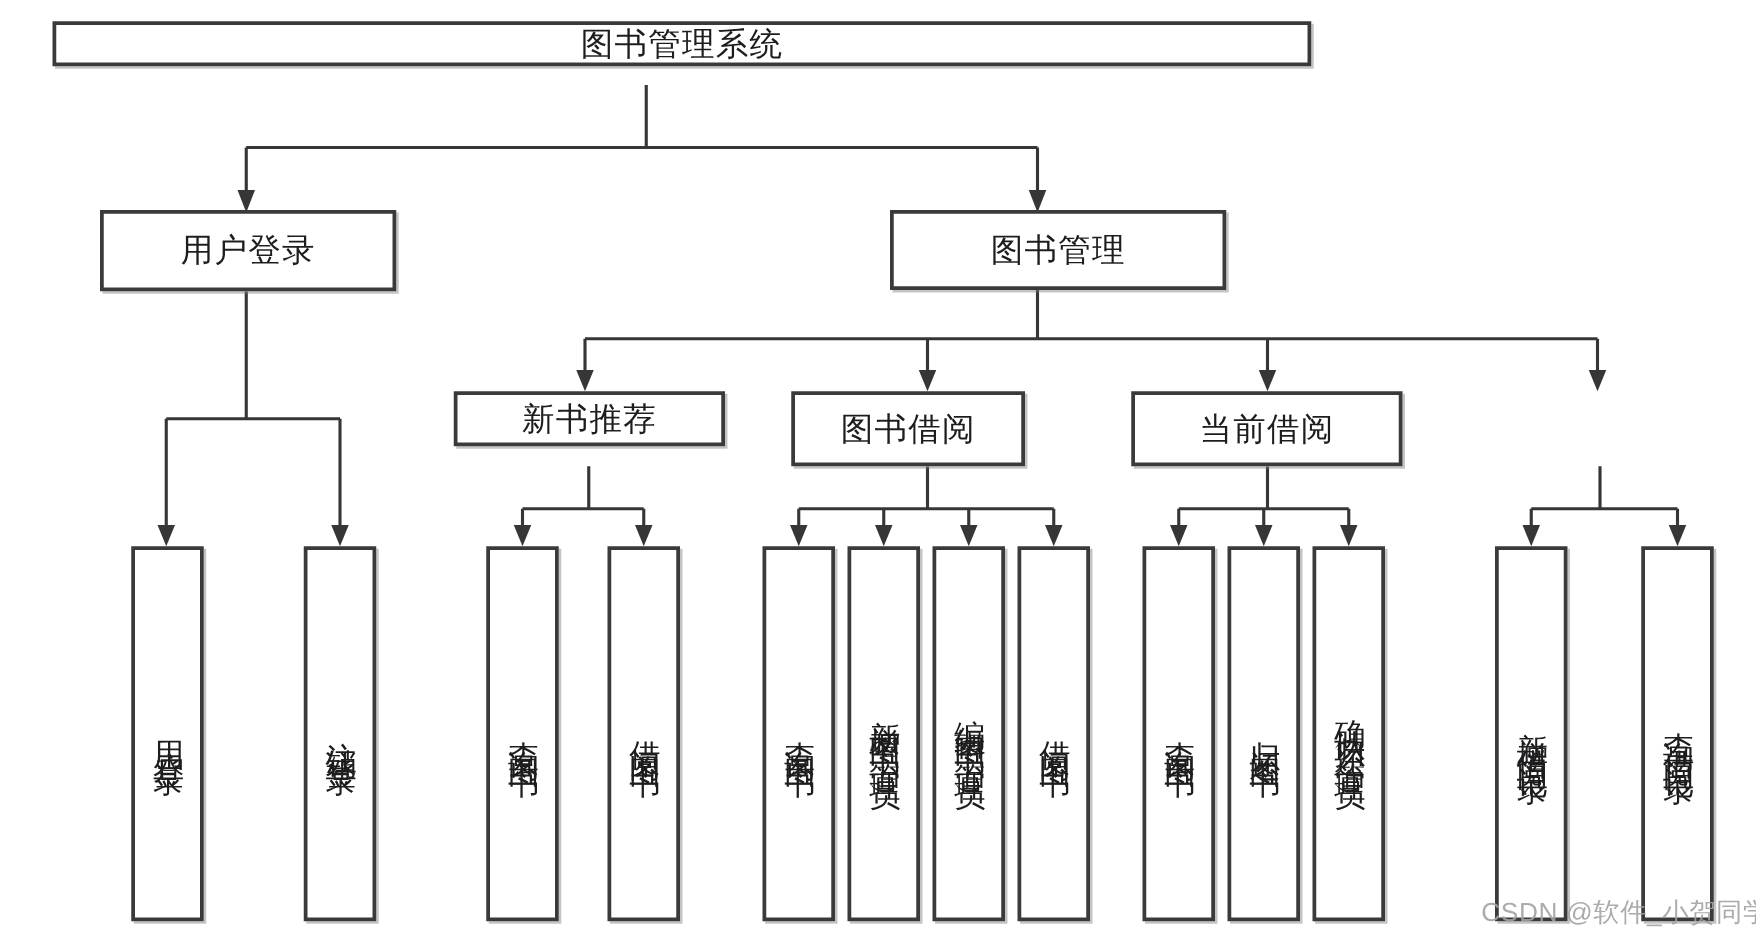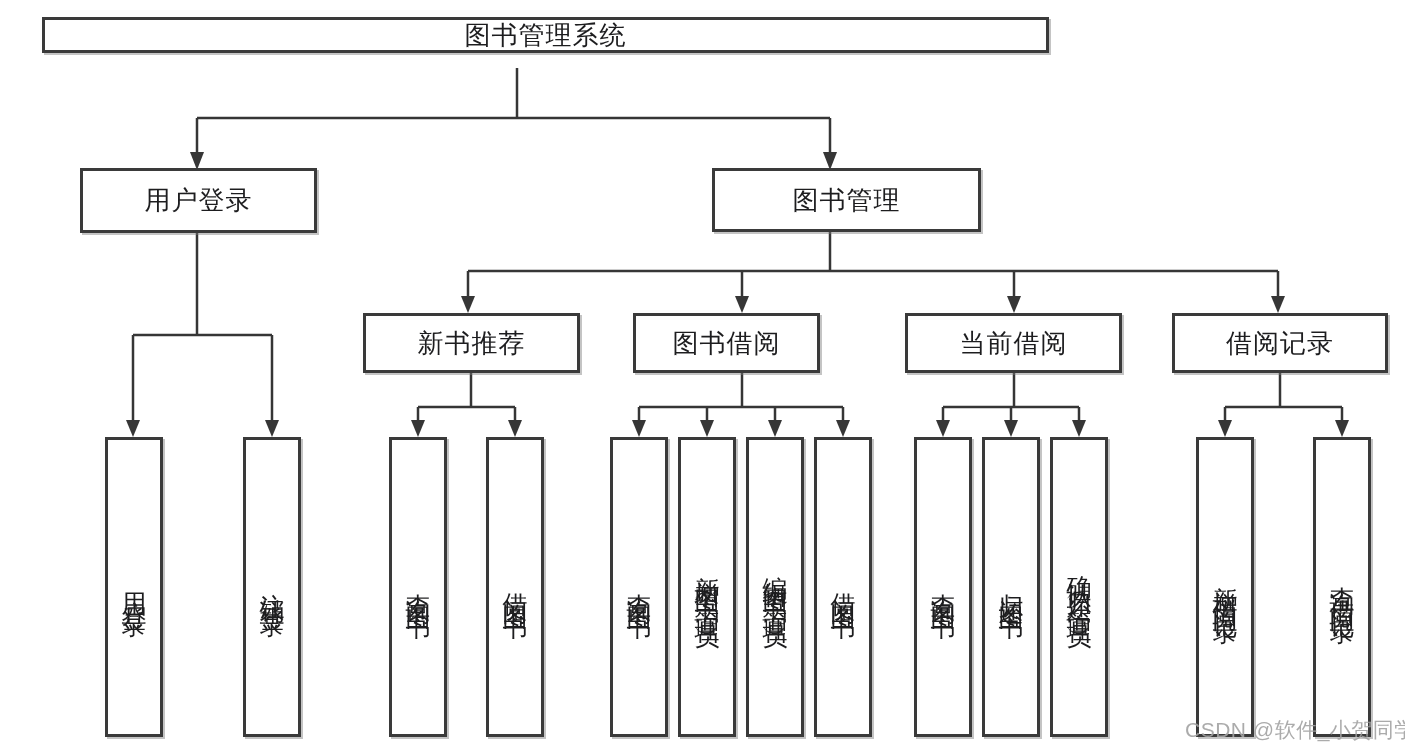--- a/index.html
+++ b/index.html
@@ -100,31 +100,28 @@
     <span class="label">图书管理系统</span>
   </div>
 
   <div class="box h" style="left:80px;top:168px;width:237px;height:65px;">
     <span class="label">用户登录</span>
   </div>
   <div class="box h" style="left:712px;top:168px;width:269px;height:64px;">
     <span class="label">图书管理</span>
   </div>
 
-  <div class="box h" style="left:363px;top:313px;width:217px;height:60px;">
+  <div class="box h" style="left:363px;top:313px;width:217px;height:44px;">
     <span class="label">新书推荐</span>
   </div>
   <div class="box h" style="left:633px;top:313px;width:187px;height:60px;">
     <span class="label">图书借阅</span>
   </div>
   <div class="box h" style="left:905px;top:313px;width:217px;height:60px;align-items:center;">
     <span class="label">当前借阅</span>
-  </div>
-  <div class="box h" style="left:1172px;top:313px;width:216px;height:60px;">
-    <span class="label">借阅记录</span>
   </div>
 
   <div class="box v" style="left:105px;">
     <span class="label">用户登录</span>
   </div>
   <div class="box v" style="left:243px;">
     <span class="label">注销登录</span>
   </div>
 
   <div class="box v" style="left:389px;">

